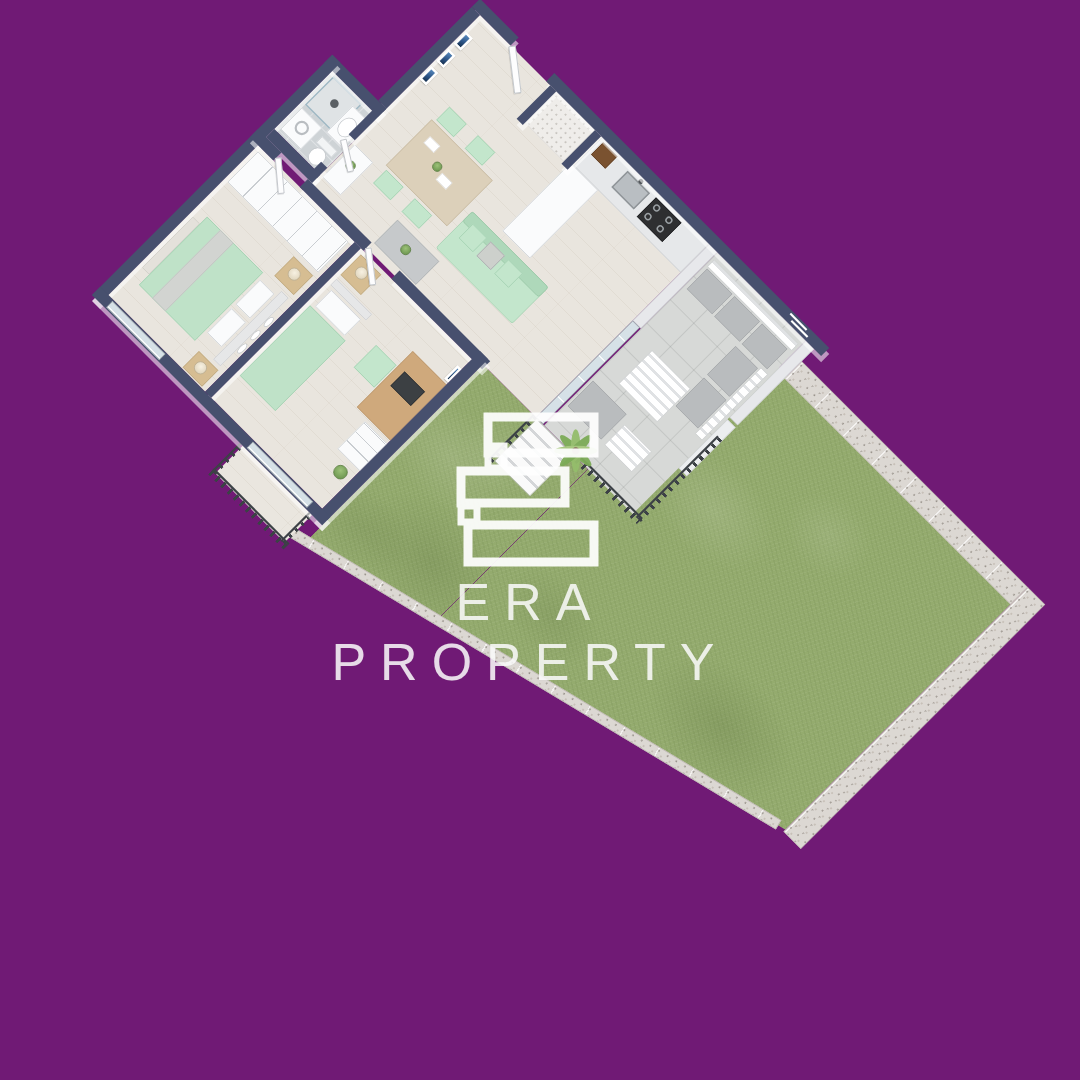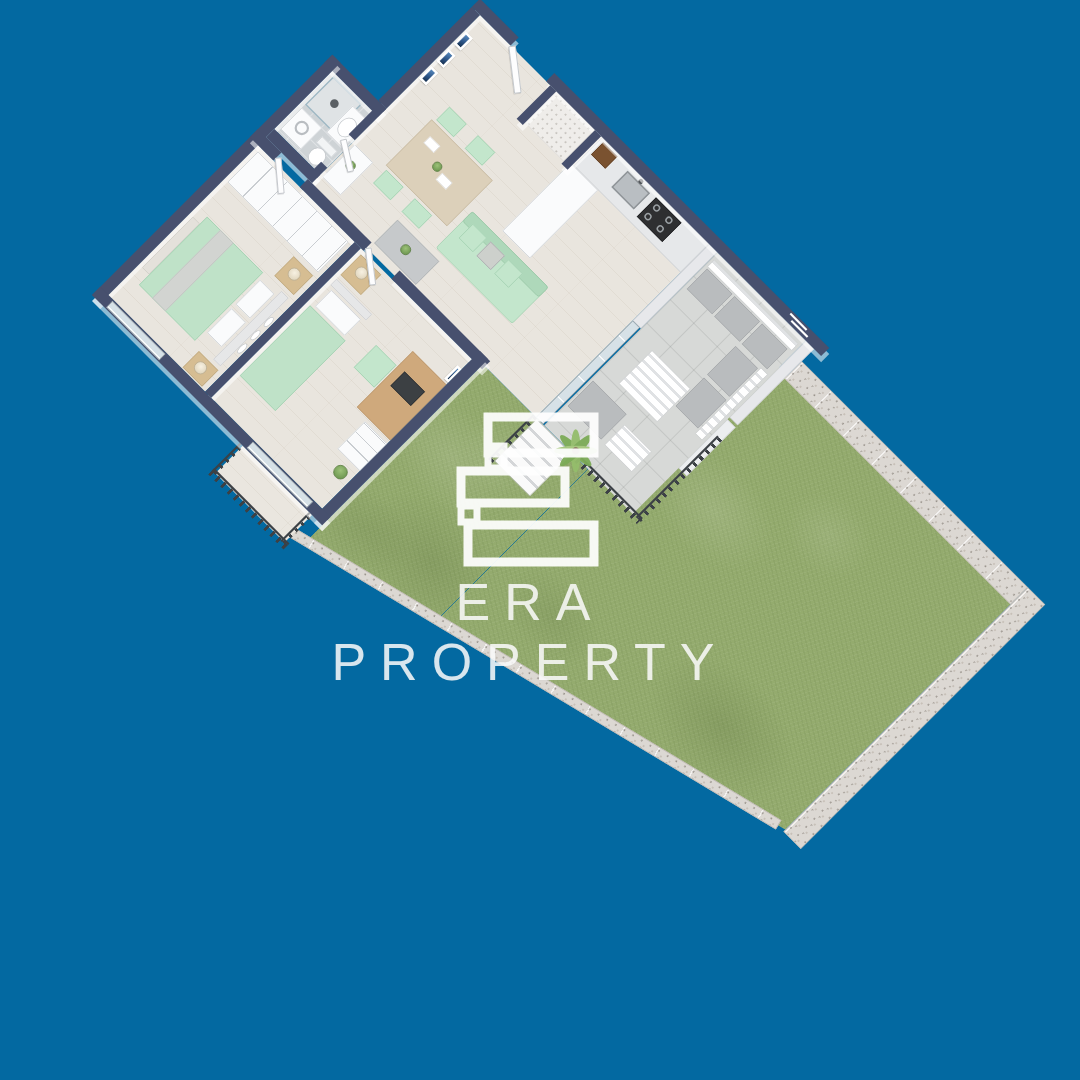--- a/index.html
+++ b/index.html
@@ -1,17 +1,17 @@
 <!DOCTYPE html>
 <html style="--wall: #47506e; --grass: #94ab6e; --gabion: #dcd8d3; --wood: #e9e5de; --bathtile: #ced3d6; --terracetile: #d7d9d7; --glass: #d6e1e7; --railing: #3c4146; --mint: #c3e6cc; --furnwood: #d6bd92; --counter: #e6e8ea; --stove: #2e2f31;"><head>
 <meta charset="utf-8">
 <style>
   html,body{margin:0;padding:0;background:#ffffff;width:1080px;height:1080px;overflow:hidden;
     font-family:"Liberation Sans", sans-serif;}
-  #canvas{position:absolute;left:0;top:0;width:1080px;height:1080px;background:#0369a1;}
+  #canvas{position:absolute;left:0;top:0;width:1080px;height:1080px;background:#701a75;}
   
   #plan{position:absolute;left:0;top:0;width:0;height:0;
     transform:translate(480px,15px) scale(0.72) rotate(45deg);transform-origin:0 0;}
   #plan .el{position:absolute;box-sizing:border-box;}
   
   .z0{z-index:0}.z1{z-index:1}.z2{z-index:2}.z3{z-index:3}.z4{z-index:4}
   
   .grass{background-color:var(--grass,#94ab6e);
     background-image:
       radial-gradient(ellipse 150px 100px at 30% 35%, rgba(255,255,255,.10), transparent 65%),

